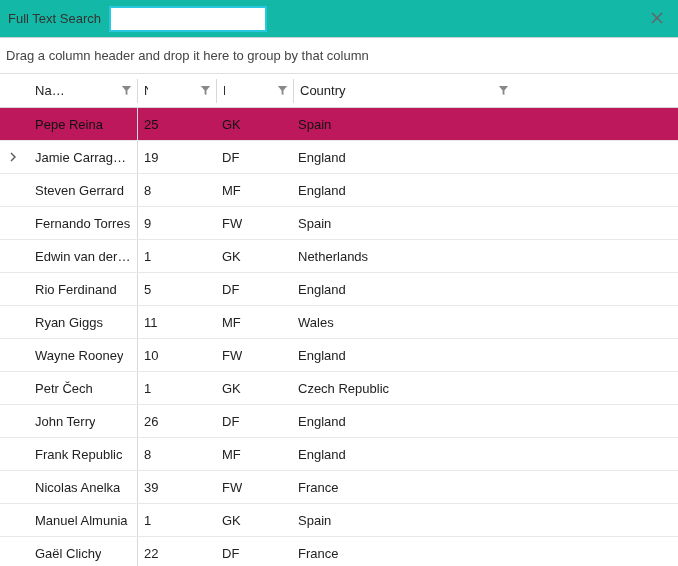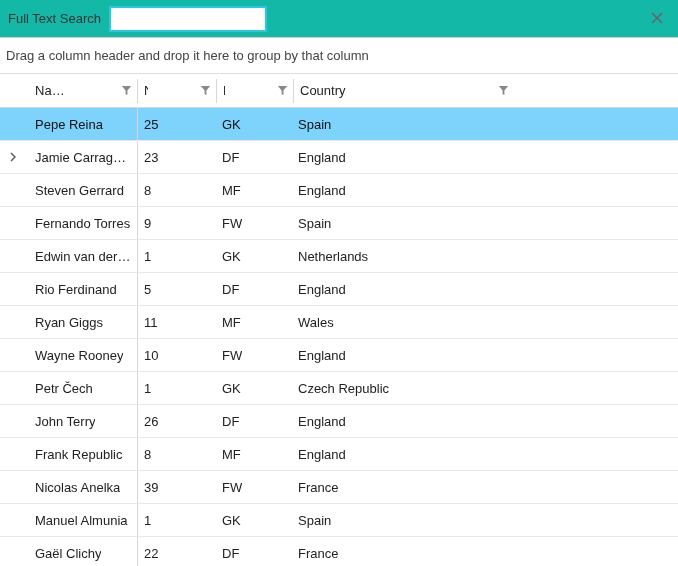--- a/index.html
+++ b/index.html
@@ -68,21 +68,21 @@
     border-bottom: 1px solid #d8d8d8;
     background: #fff;
   }
   .row {
     display: flex;
     height: 33px;
     border-bottom: 1px solid #e8e8e8;
     align-items: center;
   }
   .row.selected {
-    background: #7dd3fc;
+    background: #be185d;
   }
   .col-expander {
     width: 26px;
     flex-shrink: 0;
     display: flex;
     align-items: center;
     justify-content: center;
     color: #666;
   }
   .col-accent {
@@ -234,21 +234,21 @@
               <path d="M3 1 L7 5 L3 9" fill="none" stroke="#555" stroke-width="1.4"></path>
             </svg>
           </span>
         </div>
         <div class="col-accent"></div>
         <div class="col col-name">
           <span class="cell-text">Jamie Carragher</span>
         </div>
         <div class="col-name-cell-sep"></div>
         <div class="col col-number">
-          <span class="cell-text">23</span>
+          <span class="cell-text">19</span>
         </div>
         <div class="col col-position">
           <span class="cell-text">DF</span>
         </div>
         <div class="col col-country">
           <span class="cell-text">England</span>
         </div>
       </div>
       <div class="row">
         <div class="col-expander"></div>

